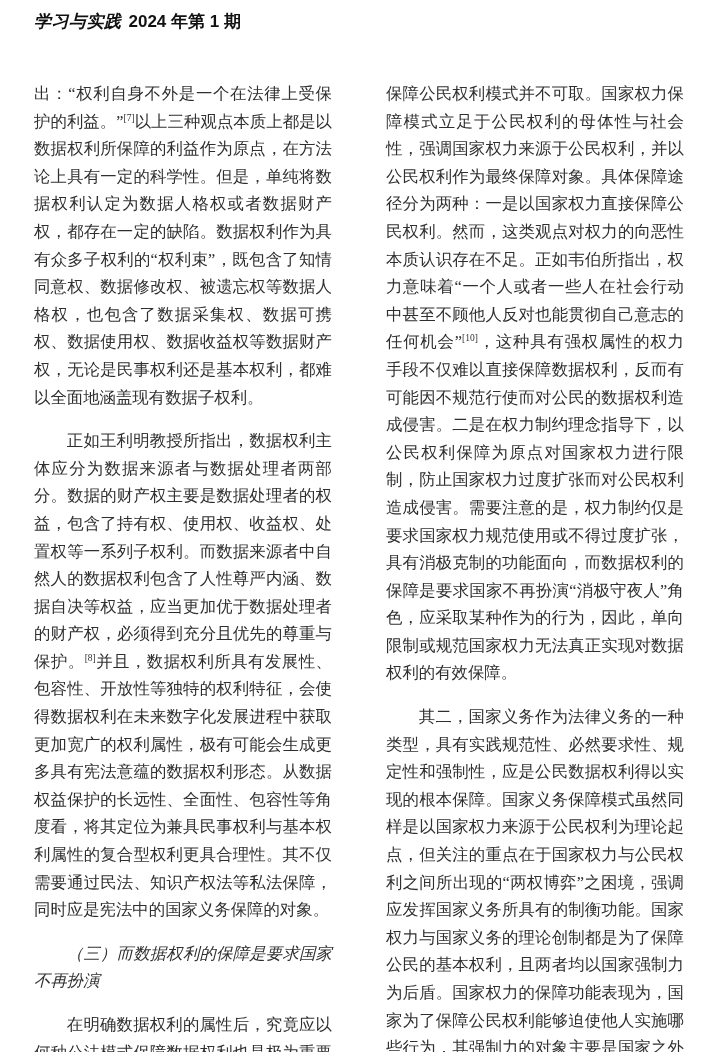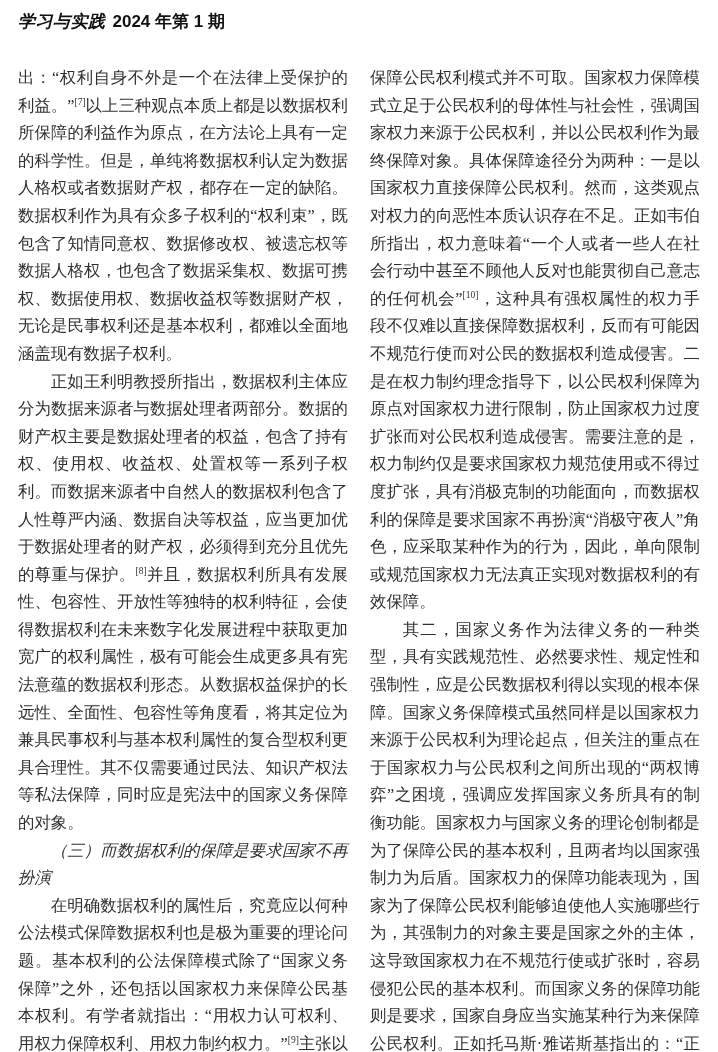--- a/index.html
+++ b/index.html
@@ -8,21 +8,21 @@
     width: 718px;
     height: 1052px;
     background: #ffffff;
     position: relative;
     overflow: hidden;
     font-family: "Liberation Serif", serif;
     color: #2f2f2f;
   }
   .page-header {
     position: absolute;
-    left: 18px;
+    left: 34px;
     top: 10px;
     font-family: "Liberation Sans", sans-serif;
     font-weight: 700;
     font-size: 17px;
     color: #111111;
     white-space: nowrap;
   }
   .journal-name {
     font-style: italic;
     letter-spacing: 0.5px;
@@ -39,21 +39,21 @@
     display: flex;
     gap: 22px;
   }
   .column {
     width: 330px;
     font-size: 16.4px;
     line-height: 27.6px;
     text-align: justify;
     color: #2f2f2f;
   }
-  .column p { margin: 0; padding: 0; }
+  .column p { margin: 16px; padding: 0; }
   .indent { text-indent: 2em; }
   .subhead { font-style: italic; }
   sup.fnote {
     font-size: 9.5px;
     line-height: 0;
     vertical-align: super;
   }
 </style>
 </head>
 <body>

